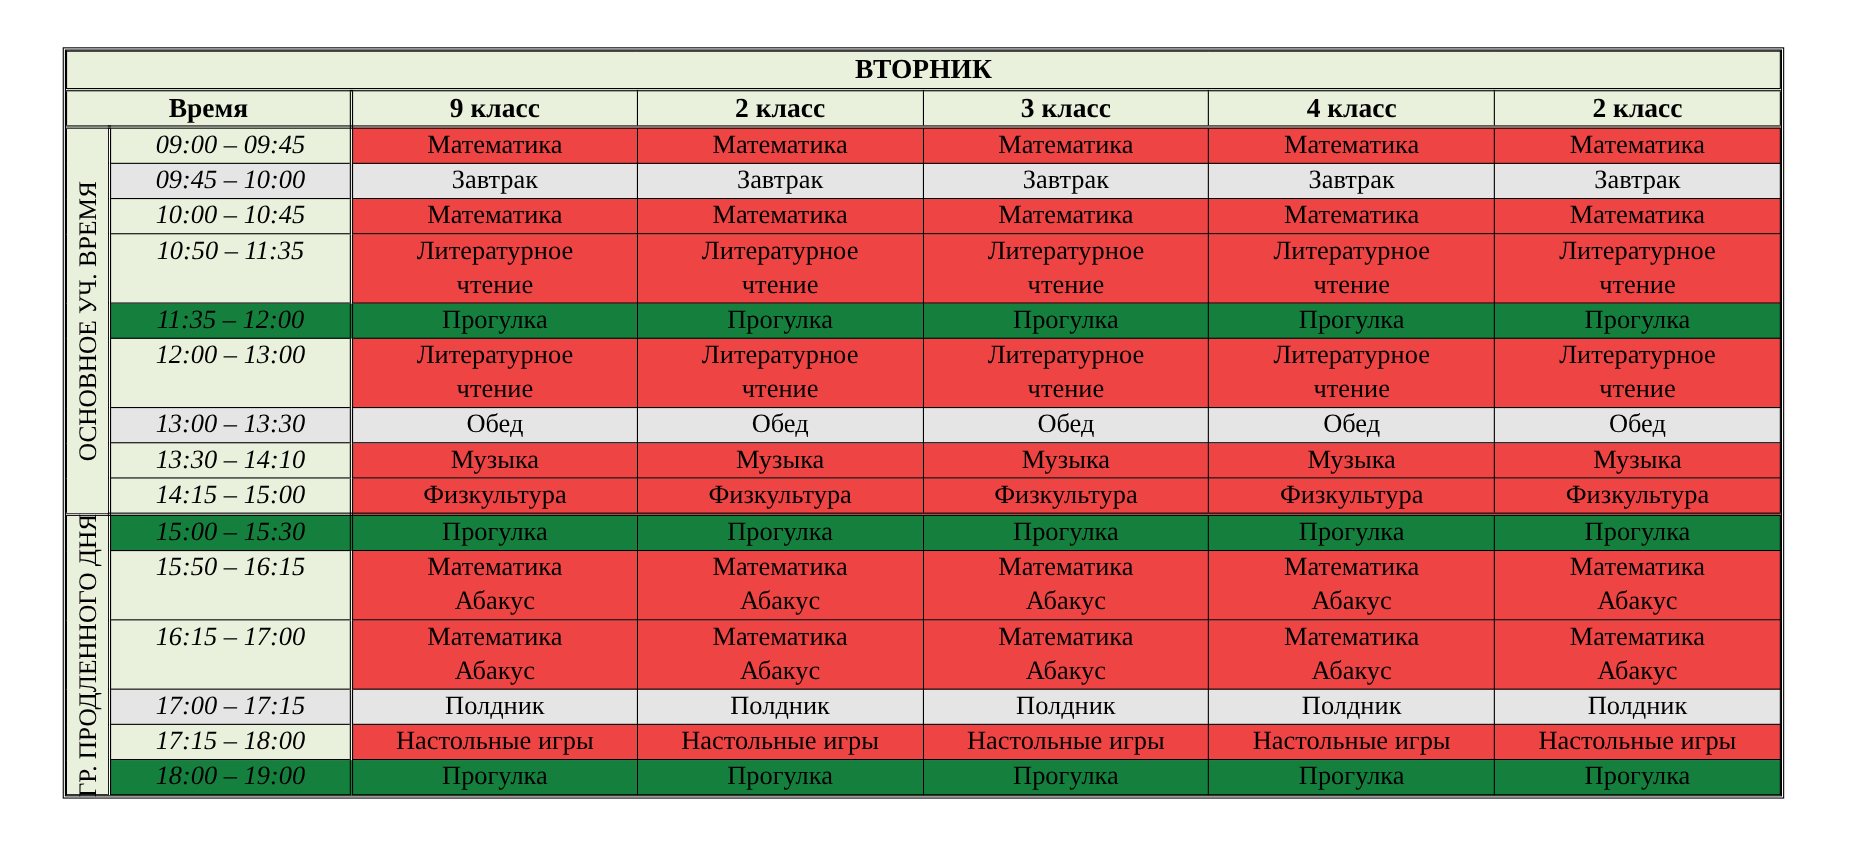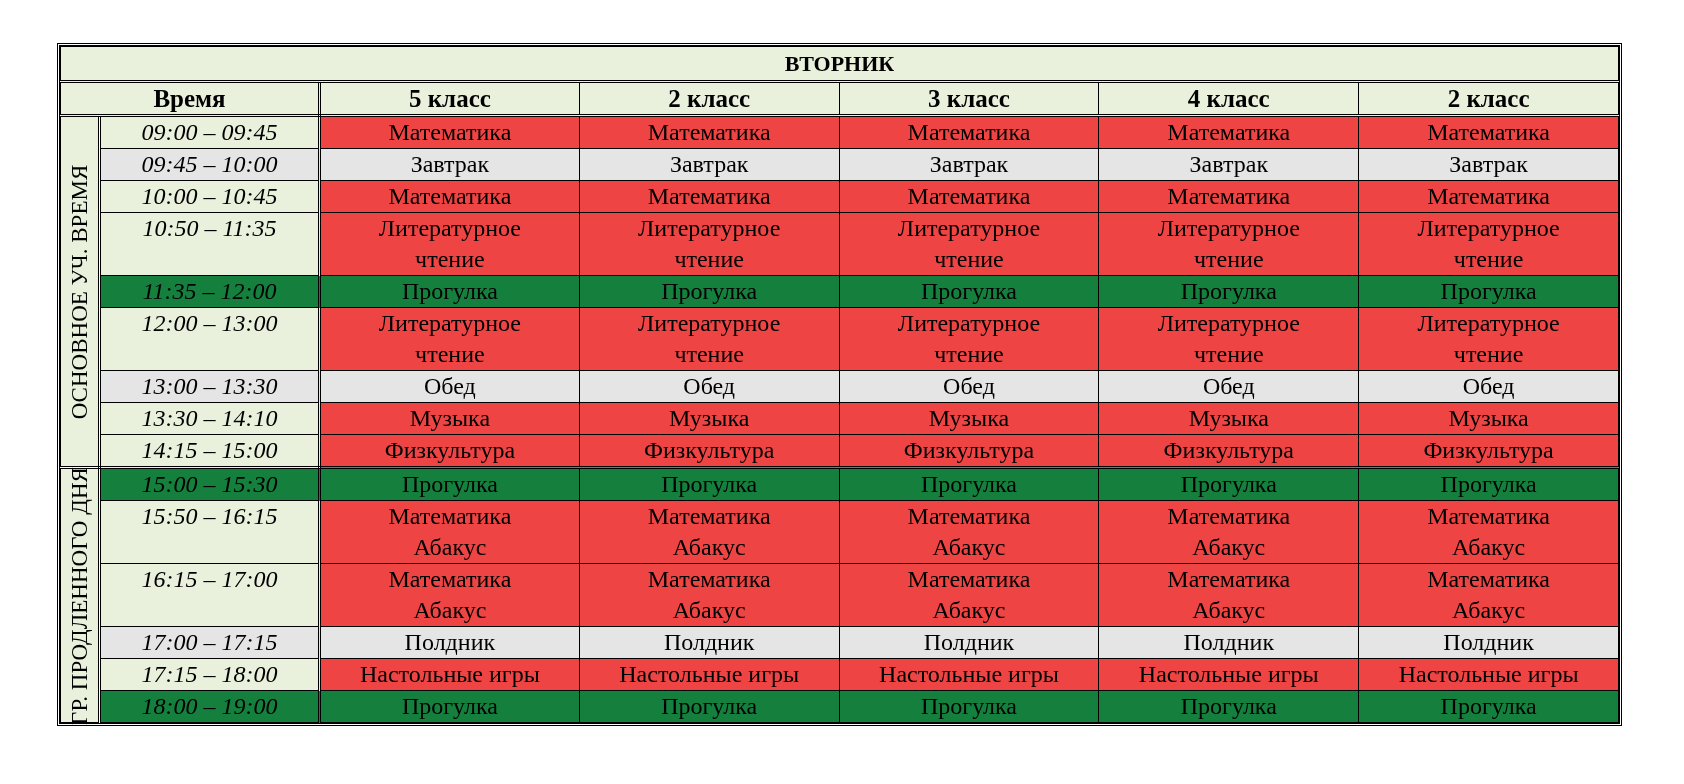--- a/index.html
+++ b/index.html
@@ -4,21 +4,21 @@
 <style>
   html, body { margin: 0; padding: 0; background: #ffffff; }
   body { width: 1684px; height: 784px; position: relative; overflow: hidden;
          font-family: "Liberation Serif", "DejaVu Serif", serif; color: #000; }
   .wrap { position: absolute; left: 57px; top: 43px; width: 1565px;
           border: 3px double #000; box-sizing: border-box; }
   table { border-collapse: collapse; width: 100%; table-layout: fixed; }
   td, th { border: 1px solid #000; padding: 0; text-align: center; vertical-align: top;
            font-size: 24px; line-height: 31px; }
   th { font-weight: bold; }
-  .title th { height: 33px; line-height: 33px; font-size: 22px; border-bottom: 3px double #000; }
+  .title th { height: 33px; line-height: 33px; font-size: 25px; border-bottom: 3px double #000; }
   .hdr th { height: 31px; line-height: 31px; font-size: 25px; border-bottom: 3px double #000; }
   .hdr th.time-h { border-right: 3px double #000; }
   .green { background: #E9F0DC; }
   .lav { background: #e5e5e5; }
   .blue { background: #15803d; }
   .white { background: #ef4444; }
   td.side { background: #E9F0DC; border-right: 3px double #000; vertical-align: middle; position: relative; }
   td.side .vt { position: absolute; left: 50%; top: 50%; transform: translate(-50%, -50%) rotate(-90deg);
                 white-space: nowrap; font-size: 23px; line-height: 26px; }
   td.time { border-right: 3px double #000; font-style: italic; }
@@ -40,21 +40,21 @@
         <col>
         <col>
         <col>
     </colgroup>
     <thead>
       <tr class="title">
         <th class="green" colspan="7">ВТОРНИК</th>
       </tr>
       <tr class="hdr">
         <th class="green time-h" colspan="2">Время</th>
-        <th class="green">5 класс</th>
+        <th class="green">9 класс</th>
         <th class="green">2 класс</th>
         <th class="green">3 класс</th>
         <th class="green">4 класс</th>
         <th class="green">2 класс</th>
       </tr>
     </thead>
     <tbody id="tbody">
         <tr class="single">
           <td class="side" rowspan="9" style="border-bottom: 3px double rgb(0, 0, 0);">
             <span class="vt">ОСНОВНОЕ УЧ. ВРЕМЯ</span>

